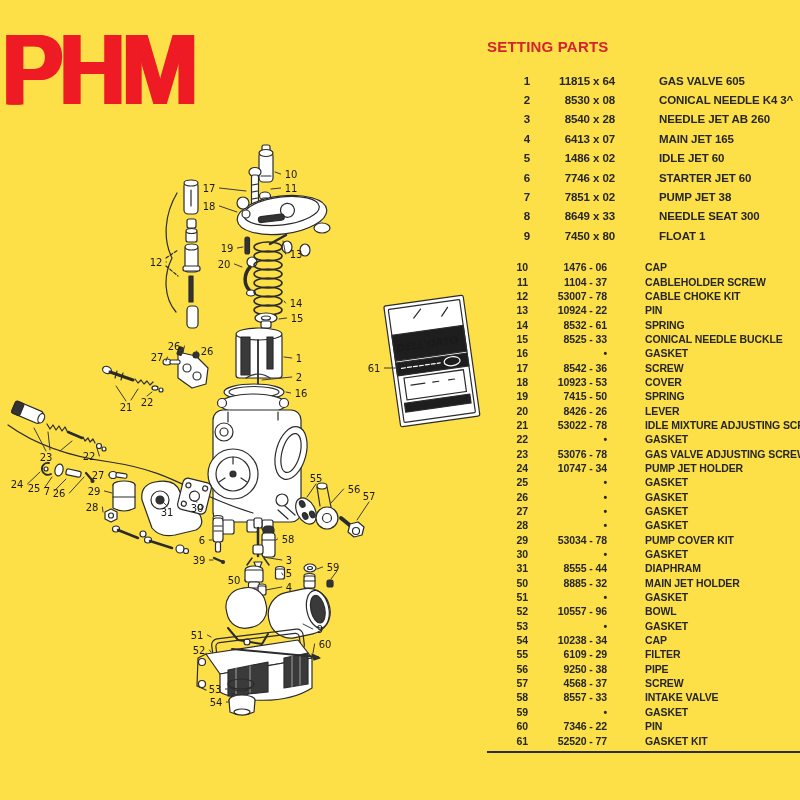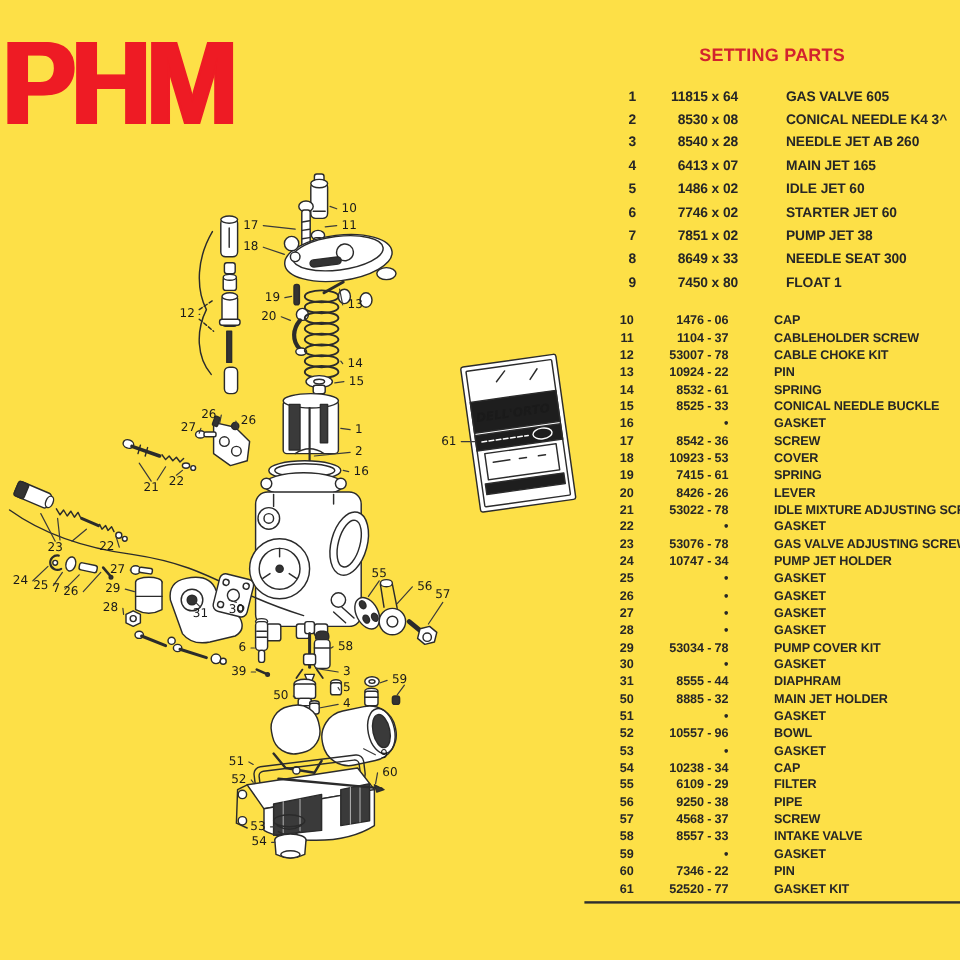--- a/index.html
+++ b/index.html
@@ -7,29 +7,29 @@
         font-family:"Liberation Sans",sans-serif;color:#262626;}
   .logo{position:absolute;top:20px;left:2px;font-weight:700;font-size:92px;line-height:1;
         letter-spacing:-4px;transform:scaleY(1.08);transform-origin:top left;
         color:var(--logo-red,#ee1b24);
         text-shadow:2px 0 0 var(--logo-red,#ee1b24),-2px 0 0 var(--logo-red,#ee1b24);}
   #diagram{position:absolute;left:0;top:130px;}
   #diagram text{font-family:"DejaVu Sans",sans-serif;font-size:10px;fill:#1a1a1a;}
   .tbl{position:absolute;left:487px;width:313px;}
   .setting{top:38px;}
   .spare{top:260px;}
-  .sec-title{margin:0;text-align:center;font-size:15px;font-weight:700;
+  .sec-title{margin:0;text-align:left;font-size:15px;font-weight:700;
              color:var(--accent,#d2232e);letter-spacing:.2px;}
   .setting .sec-title{margin-bottom:16px;}
   .spare .sec-title{margin-bottom:14px;}
   .row{display:grid;align-items:center;font-weight:700;white-space:nowrap;letter-spacing:-.1px;}
   .setting .row{grid-template-columns:43px 85px auto;height:19.4px;font-size:11.5px;}
   .spare .row{grid-template-columns:41px 79px auto;height:14.35px;font-size:10.5px;}
   .c-no,.c-code{text-align:right;}
-  .setting .c-desc{padding-left:28px;margin-left:12px;}
+  .setting .c-desc{padding-left:44px;}
   .spare .c-desc{padding-left:38px;}
   .rule{margin-top:3px;border-top:2px solid #2e2e2e;width:313px;height:0;}
 </style>
 </head>
 <body>
 
 <div class="page">
 
   <div class="logo">PHM</div>
 
@@ -520,21 +520,21 @@
           <span class="c-code">8542 - 36</span>
           <span class="c-desc">SCREW</span>
         </div>
         <div class="row">
           <span class="c-no">18</span>
           <span class="c-code">10923 - 53</span>
           <span class="c-desc">COVER</span>
         </div>
         <div class="row">
           <span class="c-no">19</span>
-          <span class="c-code">7415 - 61</span>
+          <span class="c-code">7415 - 50</span>
           <span class="c-desc">SPRING</span>
         </div>
         <div class="row">
           <span class="c-no">20</span>
           <span class="c-code">8426 - 26</span>
           <span class="c-desc">LEVER</span>
         </div>
         <div class="row">
           <span class="c-no">21</span>
           <span class="c-code">53022 - 78</span>

